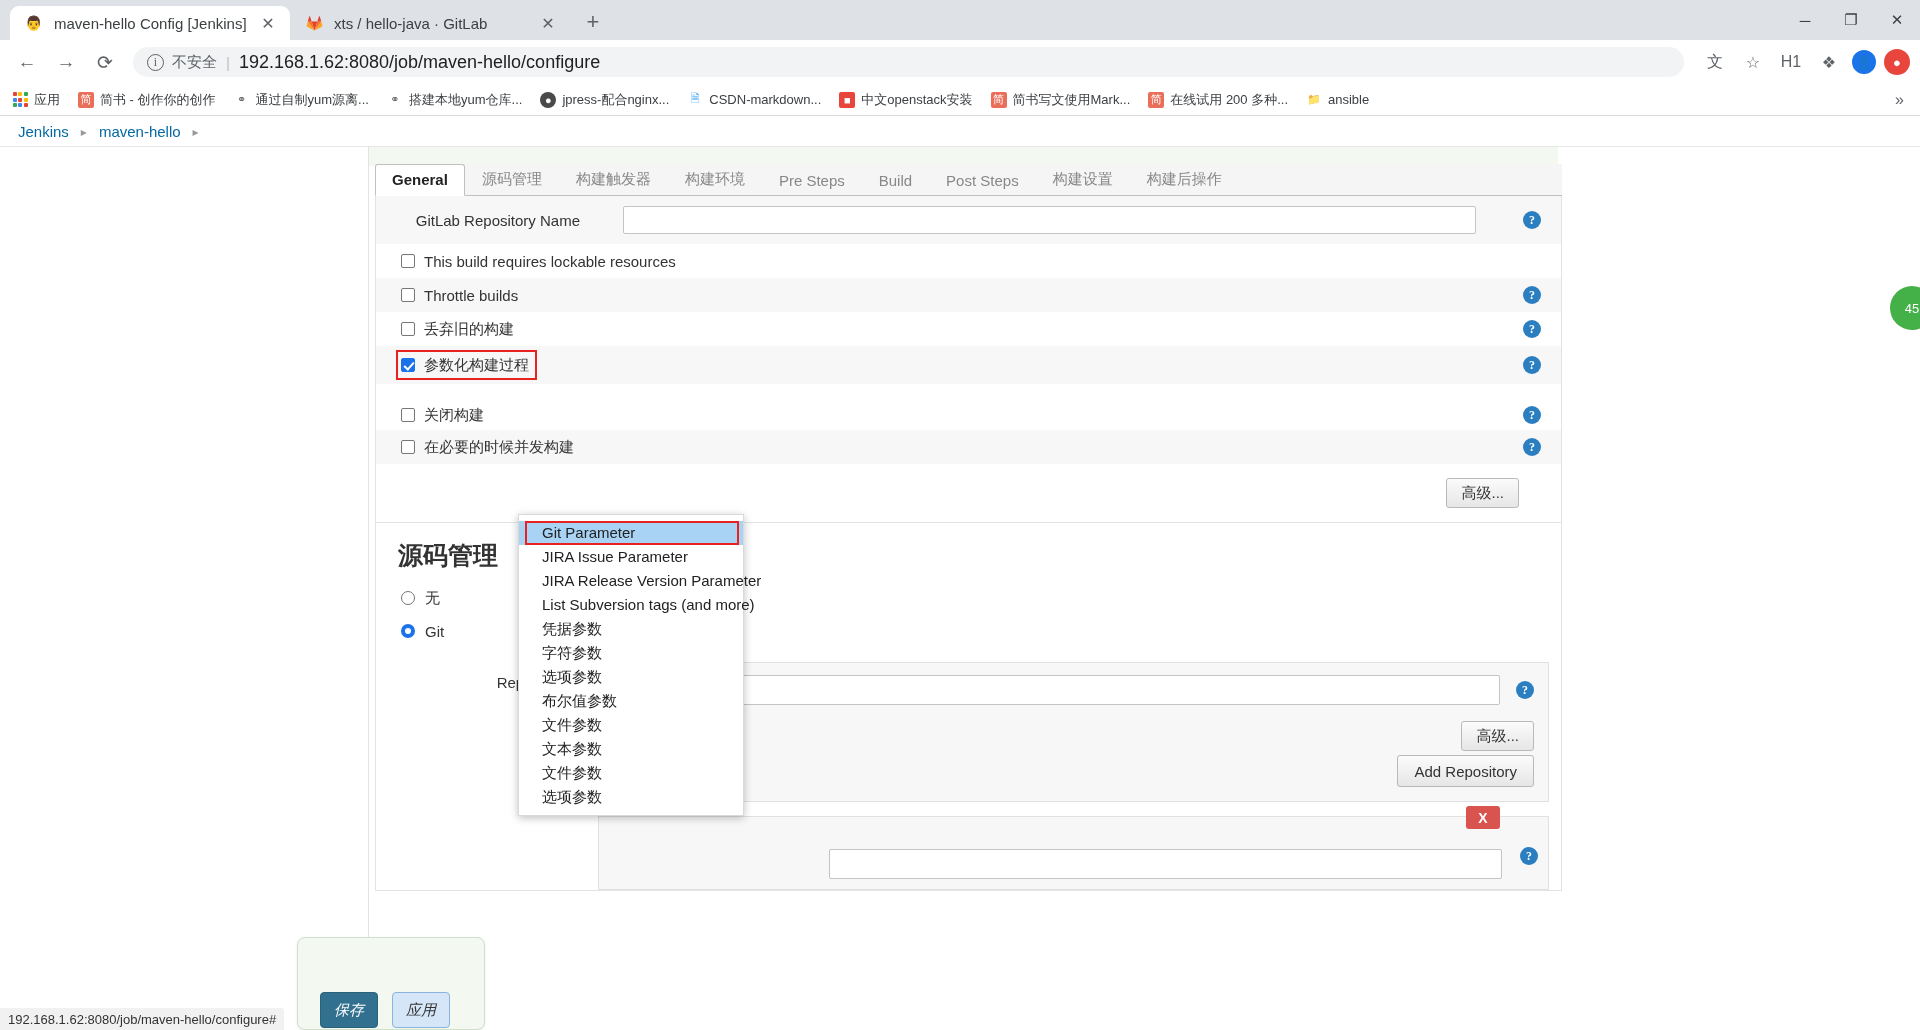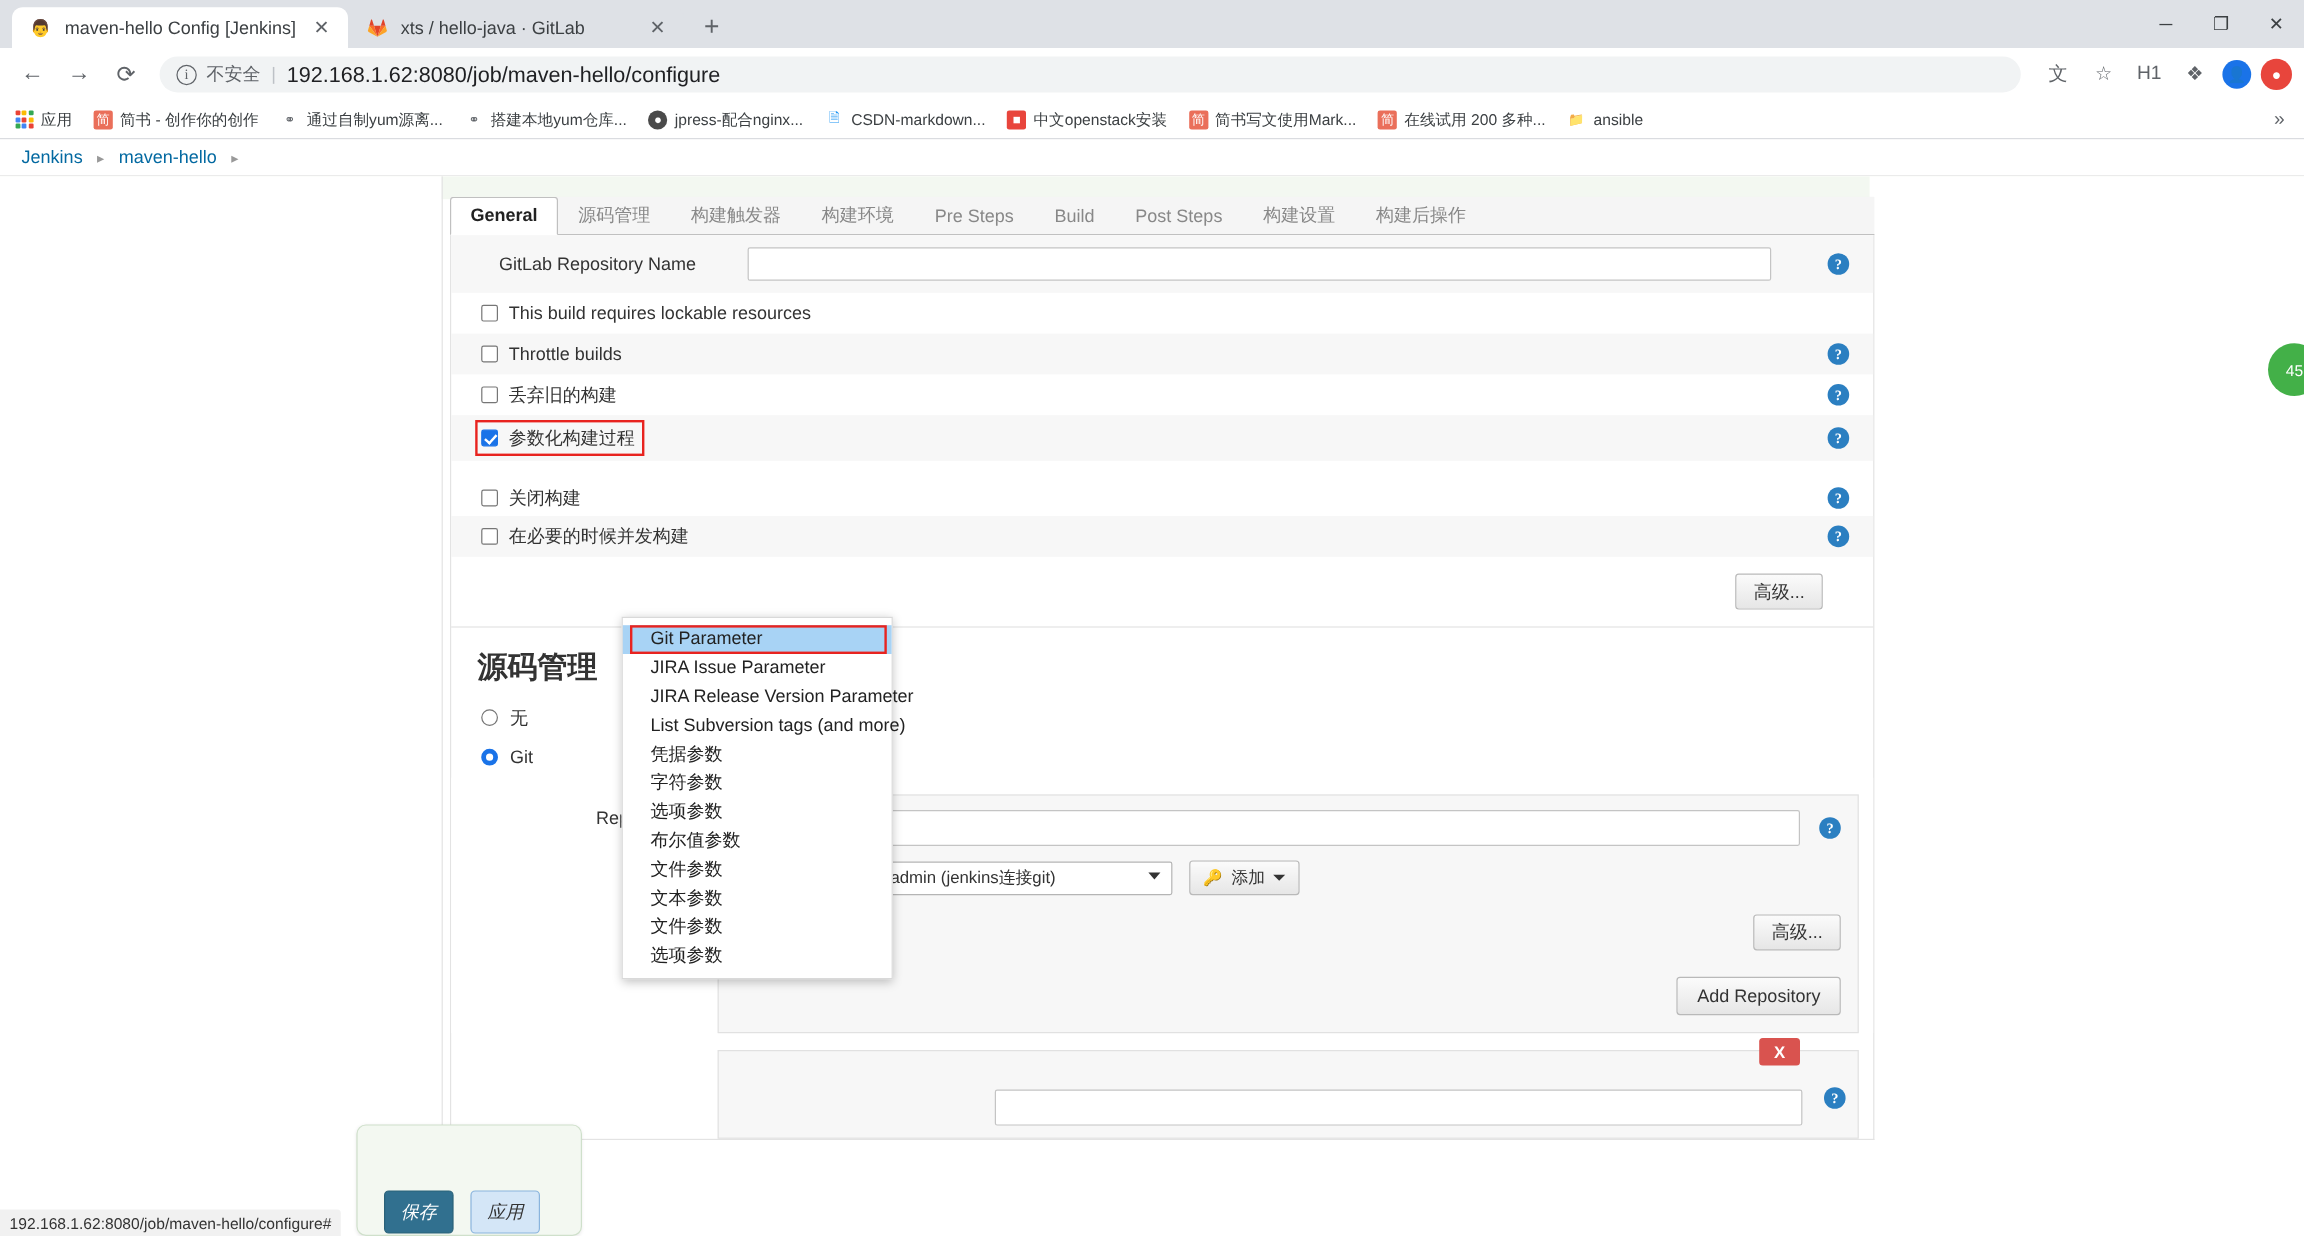--- a/index.html
+++ b/index.html
@@ -738,36 +738,24 @@
           <div style="display:flex;padding:14px 0 0 0;background:#fff;">
             <div style="width:222px;flex:0 0 222px;text-align:right;padding-right:18px;font-size:15px;color:#333;padding-top:12px;">Repositories</div>
             <div style="flex:1 1 auto;padding-right:12px;">
               <div class="sub-panel" style="padding:12px 14px 14px 14px;">
                 <div style="display:flex;align-items:center;margin-bottom:12px;">
                   <div style="flex:1 1 auto;">
                     <input class="text-input" type="text" style="height: 30px;" value="om:xts/hello-java.git">
                   </div>
                   <span class="helpicon" style="margin-left:16px;margin-right:0;">?</span>
                 </div>
-                <div style="display:flex;align-items:center;">
-                  <div style="width:120px;text-align:right;padding-right:14px;font-size:15px;color:#333;flex:0 0 120px;">Credentials</div>
-                  <div class="sel-box" style="width:244px;flex:0 0 244px;">
-                    <span>admin (jenkins连接git)</span>
-                    <span class="sel-caret"></span>
-                  </div>
-                  <div class="add-btn" style="margin-left:14px;">
-                    <span class="key-ic">🔑</span>
-                    <span>添加</span>
-                    <span class="caret" style="border-top-width:5px;"></span>
-                  </div>
-                </div>
                 <div style="display:flex;justify-content:flex-end;margin-top:16px;">
                   <div class="btn-grey">高级...</div>
                 </div>
-                <div style="display:flex;justify-content:flex-end;margin-top:22px;">
+                <div style="display:flex;justify-content:flex-end;margin-top:4px;">
                   <div class="btn-grey btn-addrepo">Add Repository</div>
                 </div>
               </div>
             </div>
           </div>
 
           <div style="display:flex;padding:14px 0 0 0;">
             <div style="width:222px;flex:0 0 222px;"></div>
             <div style="flex:1 1 auto;padding-right:12px;">
               <div class="sub-panel" style="height:74px;position:relative;">

